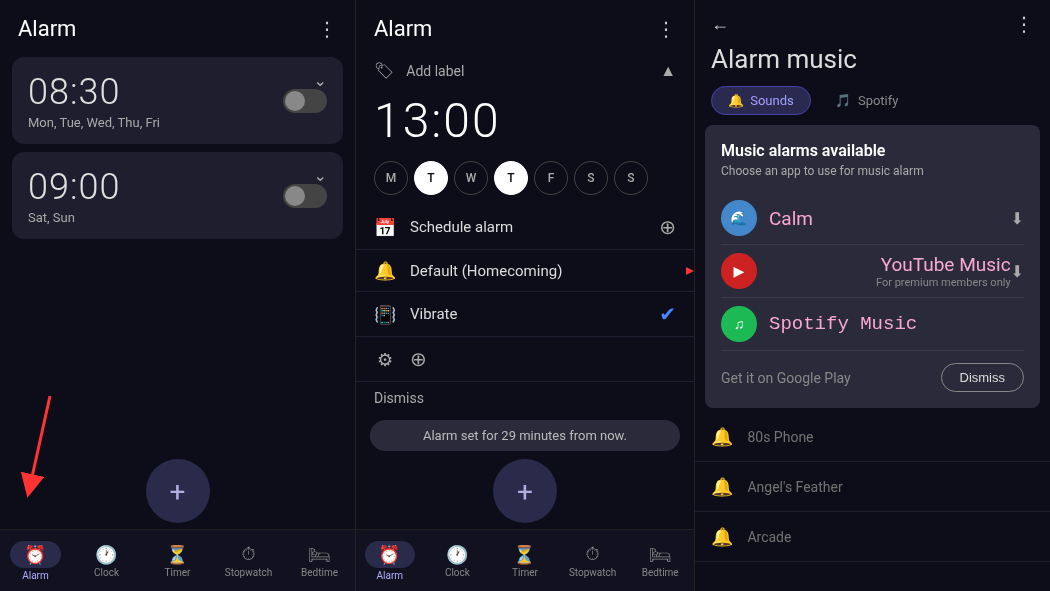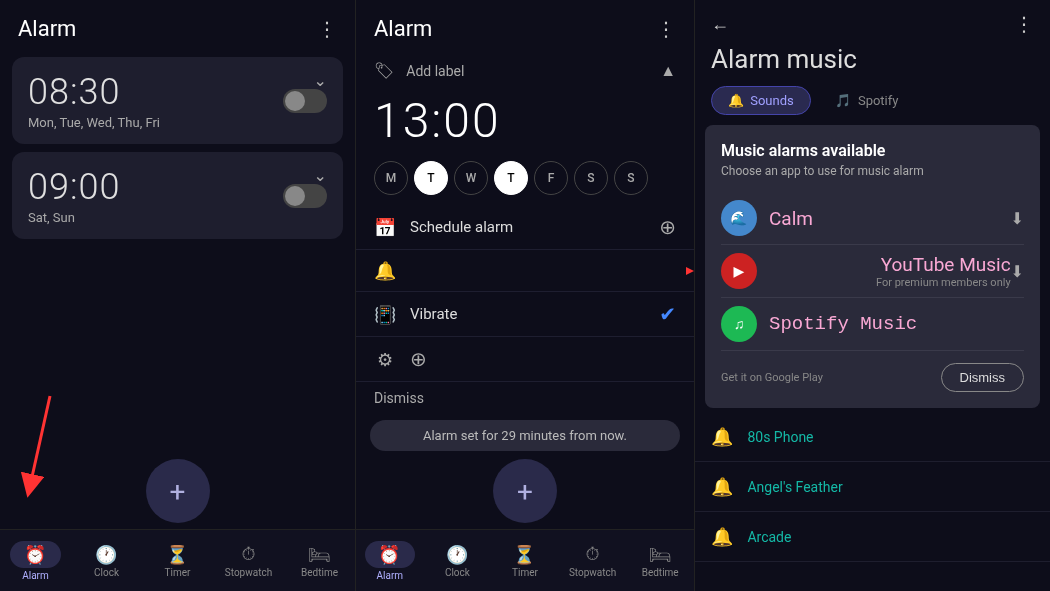--- a/index.html
+++ b/index.html
@@ -397,21 +397,21 @@
     }
 
     .popup-footer {
       display: flex;
       align-items: center;
       justify-content: space-between;
       margin-top: 12px;
     }
     .google-play-text {
       color: #888;
-      font-size: 11px;
+      font-size: 14px;
     }
     .dismiss-btn {
       background: transparent;
       border: 1px solid #888;
       color: #ddd;
       padding: 6px 18px;
       border-radius: 20px;
       font-size: 13px;
       cursor: pointer;
     }
@@ -425,21 +425,21 @@
       align-items: center;
       padding: 14px 16px;
       border-bottom: 1px solid #1e1e2e;
     }
     .sound-bell-icon {
       color: #888;
       font-size: 18px;
       margin-right: 14px;
     }
     .sound-name {
-      color: #14b8a6;
+      color: #737373;
       font-size: 14px;
     }
 
     
     .red-arrow-svg {
       position: absolute;
       pointer-events: none;
     }
   </style>
 </head>
@@ -535,20 +535,21 @@
     </div>
 
     <div class="detail-row">
       <span class="detail-row-icon">📅</span>
       <span class="detail-row-text">Schedule alarm</span>
       <span class="detail-row-action">⊕</span>
     </div>
 
     <div class="detail-row" style="position:relative;">
       <span class="detail-row-icon">🔔</span>
+      <span class="detail-row-text">Default (Homecoming)</span>
 
       <svg width="80" height="24" style="position:absolute; right:-72px; top:50%; transform:translateY(-50%);">
         <defs>
           <marker id="arrowhead-m" markerWidth="8" markerHeight="8" refX="0" refY="4" orient="auto">
             <polygon points="8 0, 0 4, 8 8" fill="#ff3333"></polygon>
           </marker>
         </defs>
         <line x1="75" y1="12" x2="8" y2="12" stroke="#ff3333" stroke-width="3" marker-end="url(#arrowhead-m)"></line>
       </svg>
     </div>

